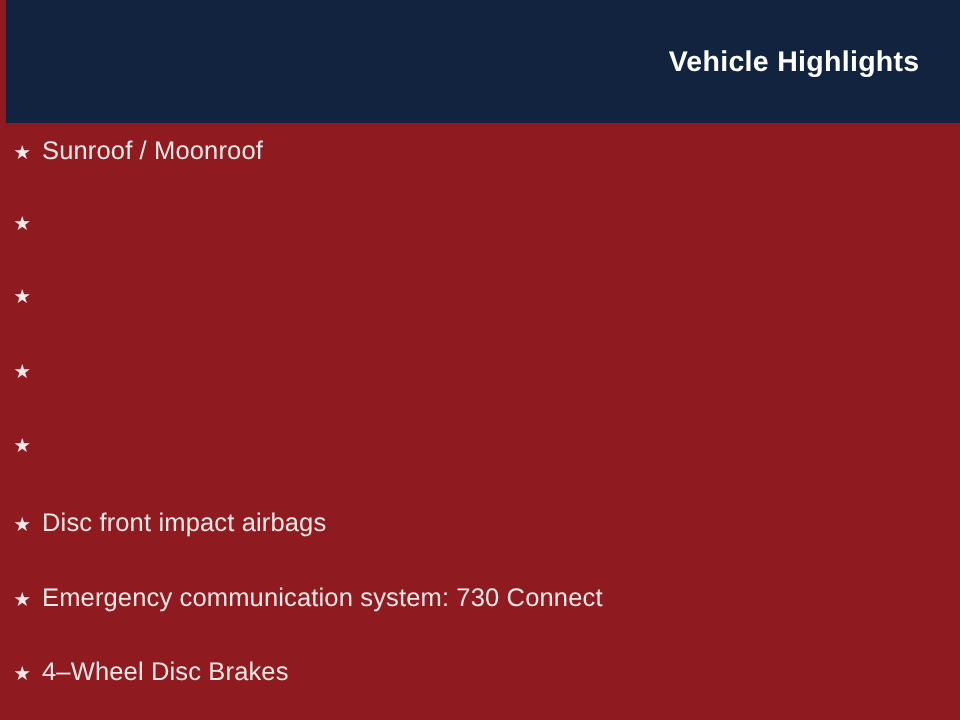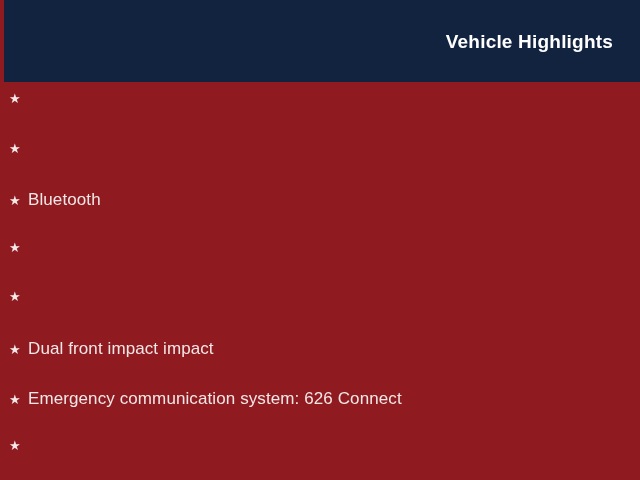--- a/index.html
+++ b/index.html
@@ -92,49 +92,50 @@
 
   <div class="header">
     <span class="header-title">Vehicle Highlights</span>
   </div>
 
   <div class="body-panel">
     <ul class="highlights-list">
 
       <li class="highlight-item">
         <span class="bullet-star">★</span>
-      </li>
-
-      <li class="highlight-item">
-        <span class="bullet-star">★</span>
-      </li>
-
-      <li class="highlight-item">
-        <span class="bullet-star">★</span>
-        <span class="highlight-label">Bluetooth</span>
+        <span class="highlight-label">Sunroof / Moonroof</span>
       </li>
 
       <li class="highlight-item">
         <span class="bullet-star">★</span>
       </li>
 
       <li class="highlight-item">
         <span class="bullet-star">★</span>
       </li>
 
       <li class="highlight-item">
         <span class="bullet-star">★</span>
-        <span class="highlight-label">Dual front impact impact</span>
       </li>
 
       <li class="highlight-item">
         <span class="bullet-star">★</span>
-        <span class="highlight-label">Emergency communication system: 626 Connect</span>
       </li>
 
       <li class="highlight-item">
         <span class="bullet-star">★</span>
+        <span class="highlight-label">Disc front impact airbags</span>
+      </li>
+
+      <li class="highlight-item">
+        <span class="bullet-star">★</span>
+        <span class="highlight-label">Emergency communication system: 730 Connect</span>
+      </li>
+
+      <li class="highlight-item">
+        <span class="bullet-star">★</span>
+        <span class="highlight-label">4–Wheel Disc Brakes</span>
       </li>
 
     </ul>
   </div>
 
 </div>
 
 </body></html>

